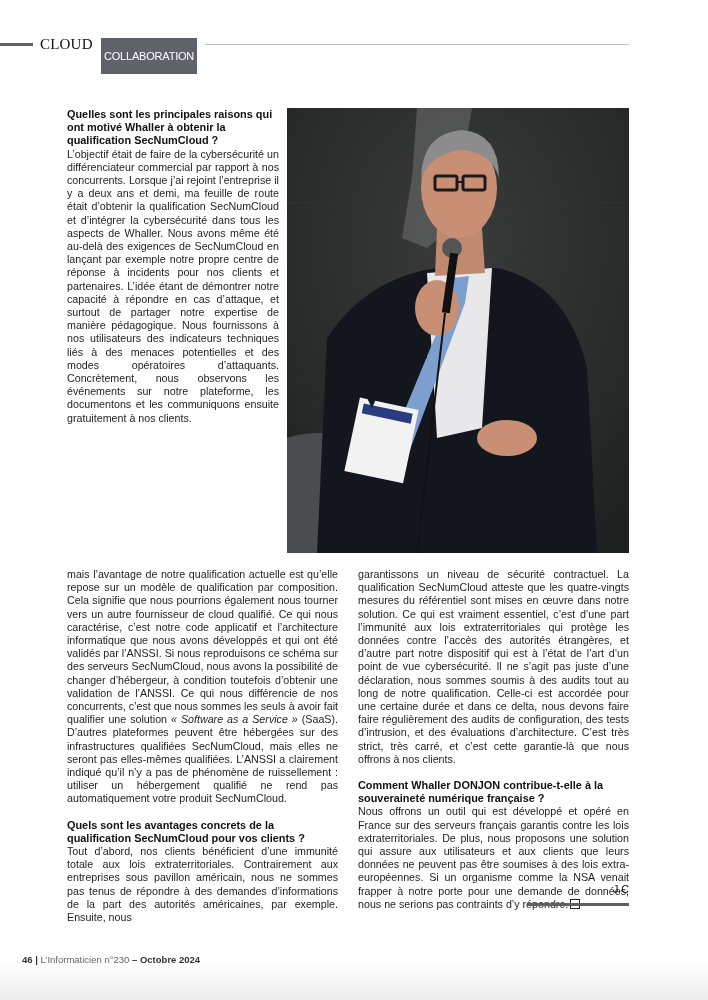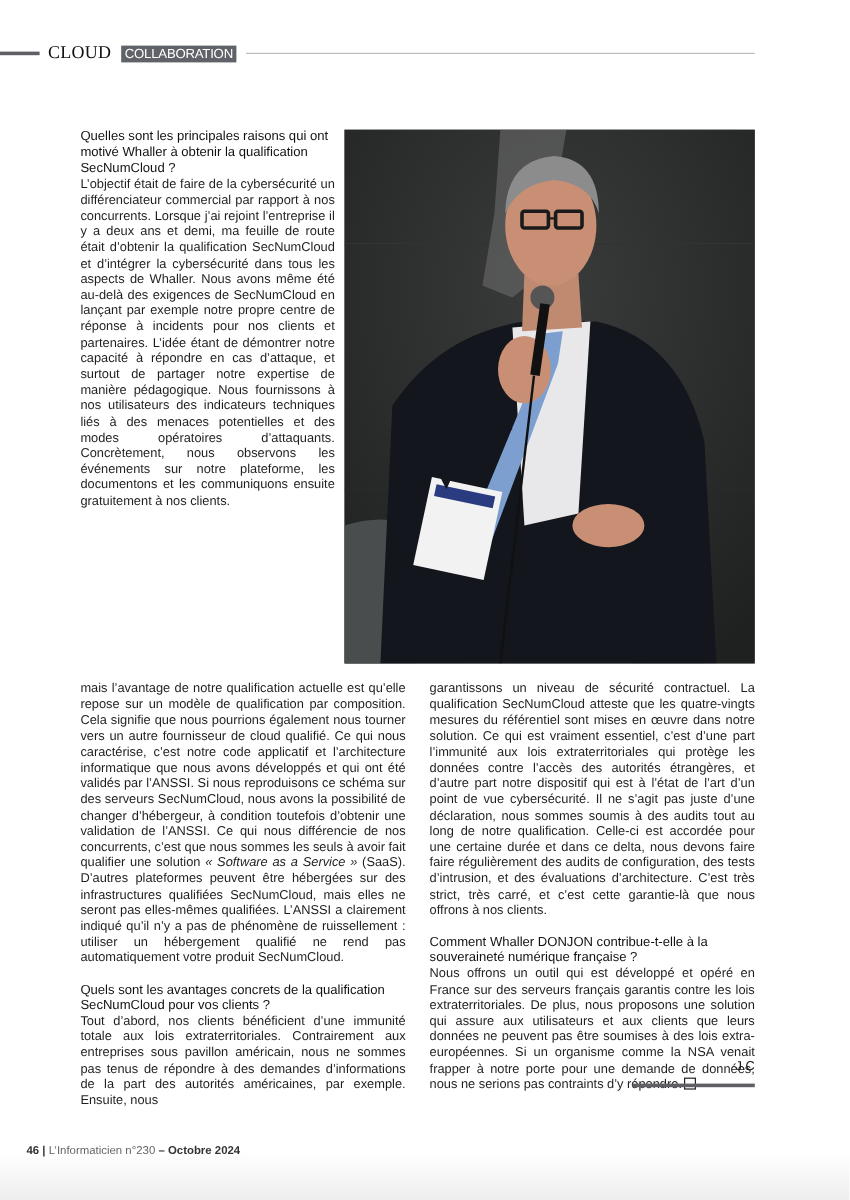--- a/index.html
+++ b/index.html
@@ -9,29 +9,29 @@
     font-family:"Liberation Sans", sans-serif; color:#1c1c1c;
   }
   .bottom-fade {
     position:absolute; left:0; top:960px; width:708px; height:40px;
     background:linear-gradient(#ffffff, #ededed);
   }
   
   .hdr-bar-left { position:absolute; left:0; top:43px; width:33px; height:3px; background:#5f6066; }
   .hdr-cloud { position:absolute; left:40px; top:36px; font-size:15px; letter-spacing:0.2px; color:#111;font-family:Liberation Serif, serif; }
   .hdr-tag {
-    position:absolute; left:101px; top:38px; height:14px; padding:0 3px;
+    position:absolute; left:101px; top:38px; height:14px; padding:11px 3px;
     background:#5f6268; color:#ffffff; font-size:11px; line-height:14px; letter-spacing:-0.2px;
   }
   .hdr-line { position:absolute; left:205px; top:44px; width:424px; height:1px; background:#bdbdbd; }
 
   
   .col { position:absolute; font-size:10.7px; line-height:13.2px; color:#1e1e1e; }
   .col p { margin:0; text-align:justify; }
-  .col h3 { margin:0; font-size:10.9px; line-height:13.2px; font-weight:normal; color:#111; }
+  .col h3 { margin:0; font-size:10.9px; line-height:13.2px; font-weight:bold; color:#111; }
   .gap { height:13px; }
 
   #col-a { left:67px; top:108px; width:212px; }
   #col-b { left:67px; top:568px; width:271px; }
   #col-c { left:358px; top:568px; width:271px; }
 
   .end-square {
     display:inline-block; width:8px; height:8px; border:1px solid #222; vertical-align:-1px; margin-left:2px;
   }
   .signature { position:absolute; left:560px; top:883px; width:69px; text-align:right; font-size:10.7px; font-weight:normal; color:#111; }

